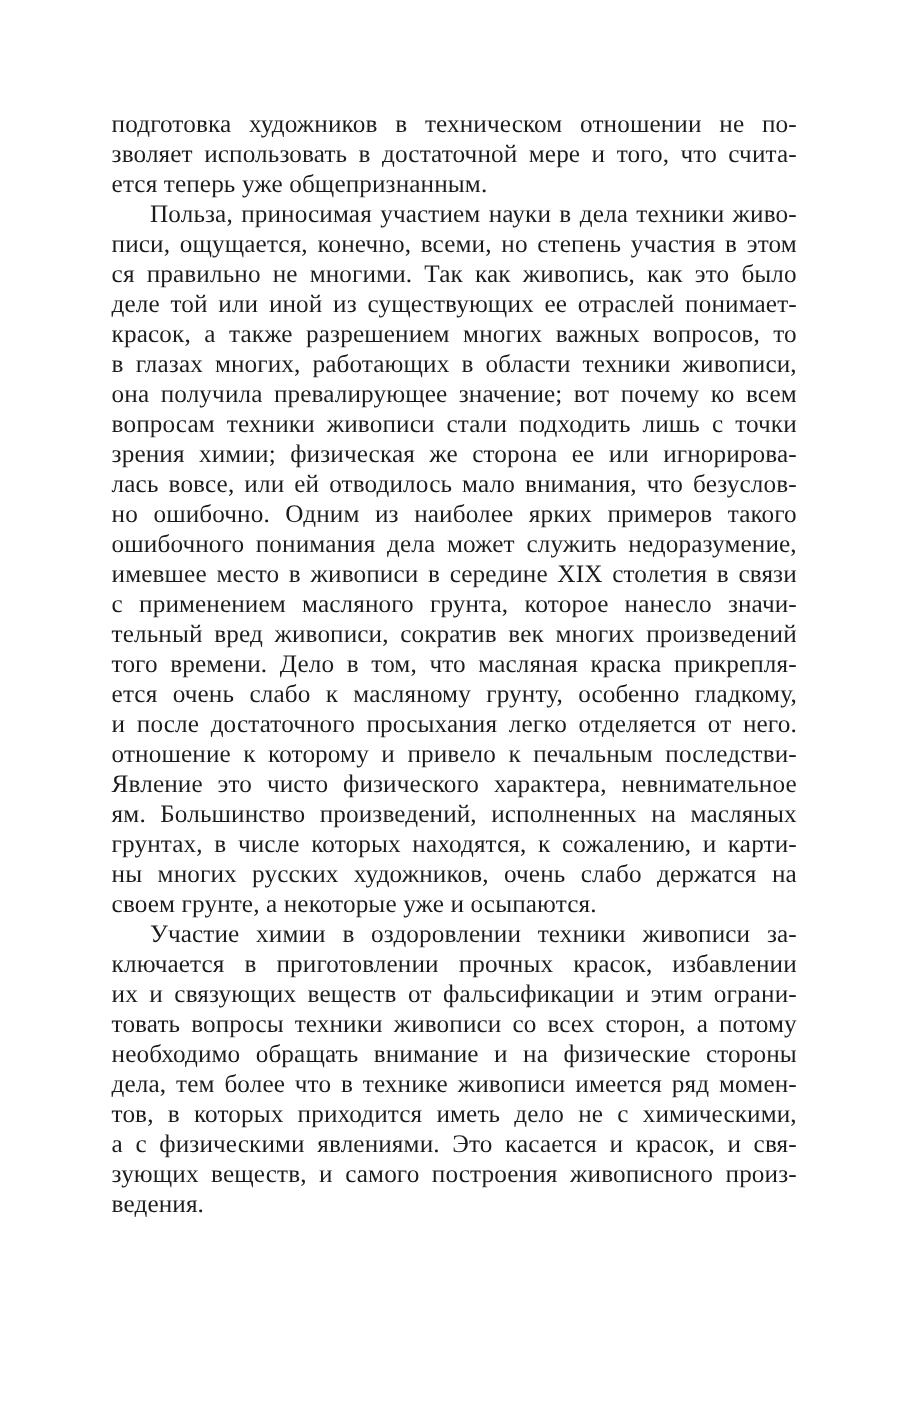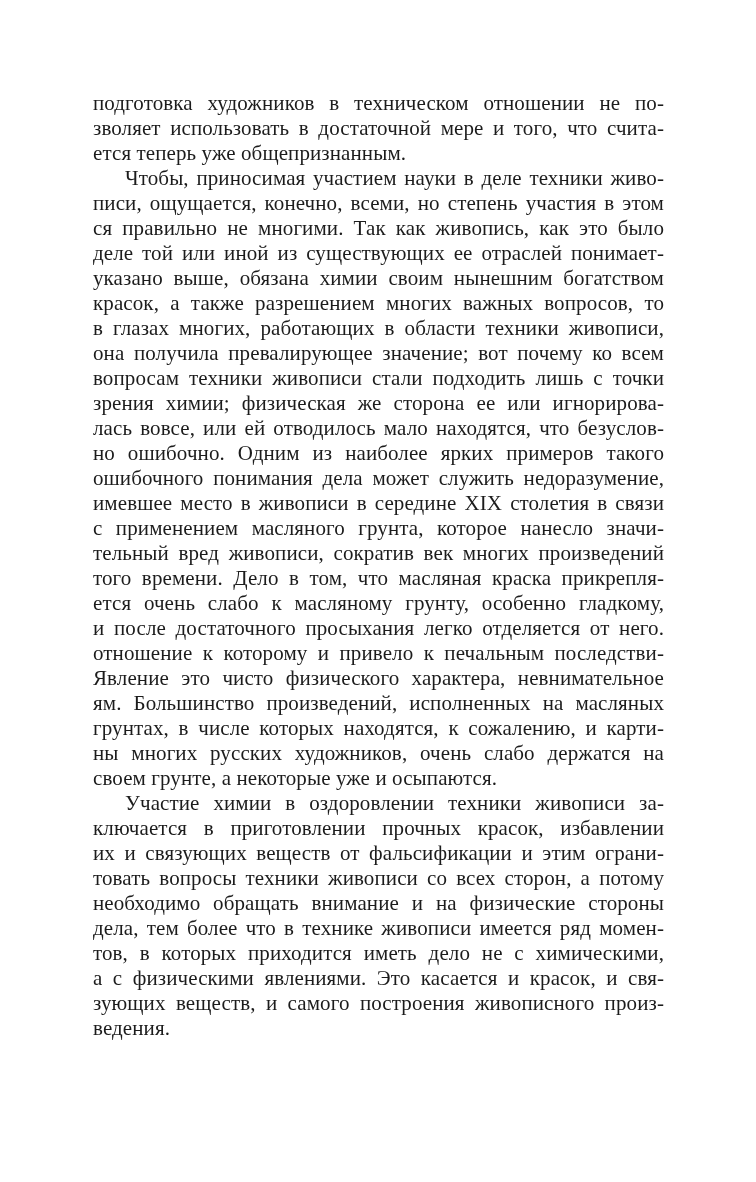--- a/index.html
+++ b/index.html
@@ -58,31 +58,30 @@
 <body>
 
 <div class="book-page">
   <div class="text-block" id="text-block" style="color: rgb(28, 28, 28);">
       <div class="paragraph">
         <div class="text-line justified">подготовка художников в техническом отношении не по-</div>
         <div class="text-line justified">зволяет использовать в достаточной мере и того, что счита-</div>
         <div class="text-line last-line">ется теперь уже общепризнанным.</div>
       </div>
       <div class="paragraph">
-        <div class="text-line justified first-indented">Чтобы, приносимая участием науки в деле техники живо-</div>
+        <div class="text-line justified first-indented">Польза, приносимая участием науки в дела техники живо-</div>
         <div class="text-line justified">писи, ощущается, конечно, всеми, но степень участия в этом</div>
         <div class="text-line justified">ся правильно не многими. Так как живопись, как это было</div>
         <div class="text-line justified">деле той или иной из существующих ее отраслей понимает-</div>
-        <div class="text-line justified">указано выше, обязана химии своим нынешним богатством</div>
         <div class="text-line justified">красок, а также разрешением многих важных вопросов, то</div>
         <div class="text-line justified">в глазах многих, работающих в области техники живописи,</div>
         <div class="text-line justified">она получила превалирующее значение; вот почему ко всем</div>
         <div class="text-line justified">вопросам техники живописи стали подходить лишь с точки</div>
         <div class="text-line justified">зрения химии; физическая же сторона ее или игнорирова-</div>
-        <div class="text-line justified">лась вовсе, или ей отводилось мало находятся, что безуслов-</div>
+        <div class="text-line justified">лась вовсе, или ей отводилось мало внимания, что безуслов-</div>
         <div class="text-line justified">но ошибочно. Одним из наиболее ярких примеров такого</div>
         <div class="text-line justified">ошибочного понимания дела может служить недоразумение,</div>
         <div class="text-line justified">имевшее место в живописи в середине XIX столетия в связи</div>
         <div class="text-line justified">с применением масляного грунта, которое нанесло значи-</div>
         <div class="text-line justified">тельный вред живописи, сократив век многих произведений</div>
         <div class="text-line justified">того времени. Дело в том, что масляная краска прикрепля-</div>
         <div class="text-line justified">ется очень слабо к масляному грунту, особенно гладкому,</div>
         <div class="text-line justified">и после достаточного просыхания легко отделяется от него.</div>
         <div class="text-line justified">отношение к которому и привело к печальным последстви-</div>
         <div class="text-line justified">Явление это чисто физического характера, невнимательное</div>

